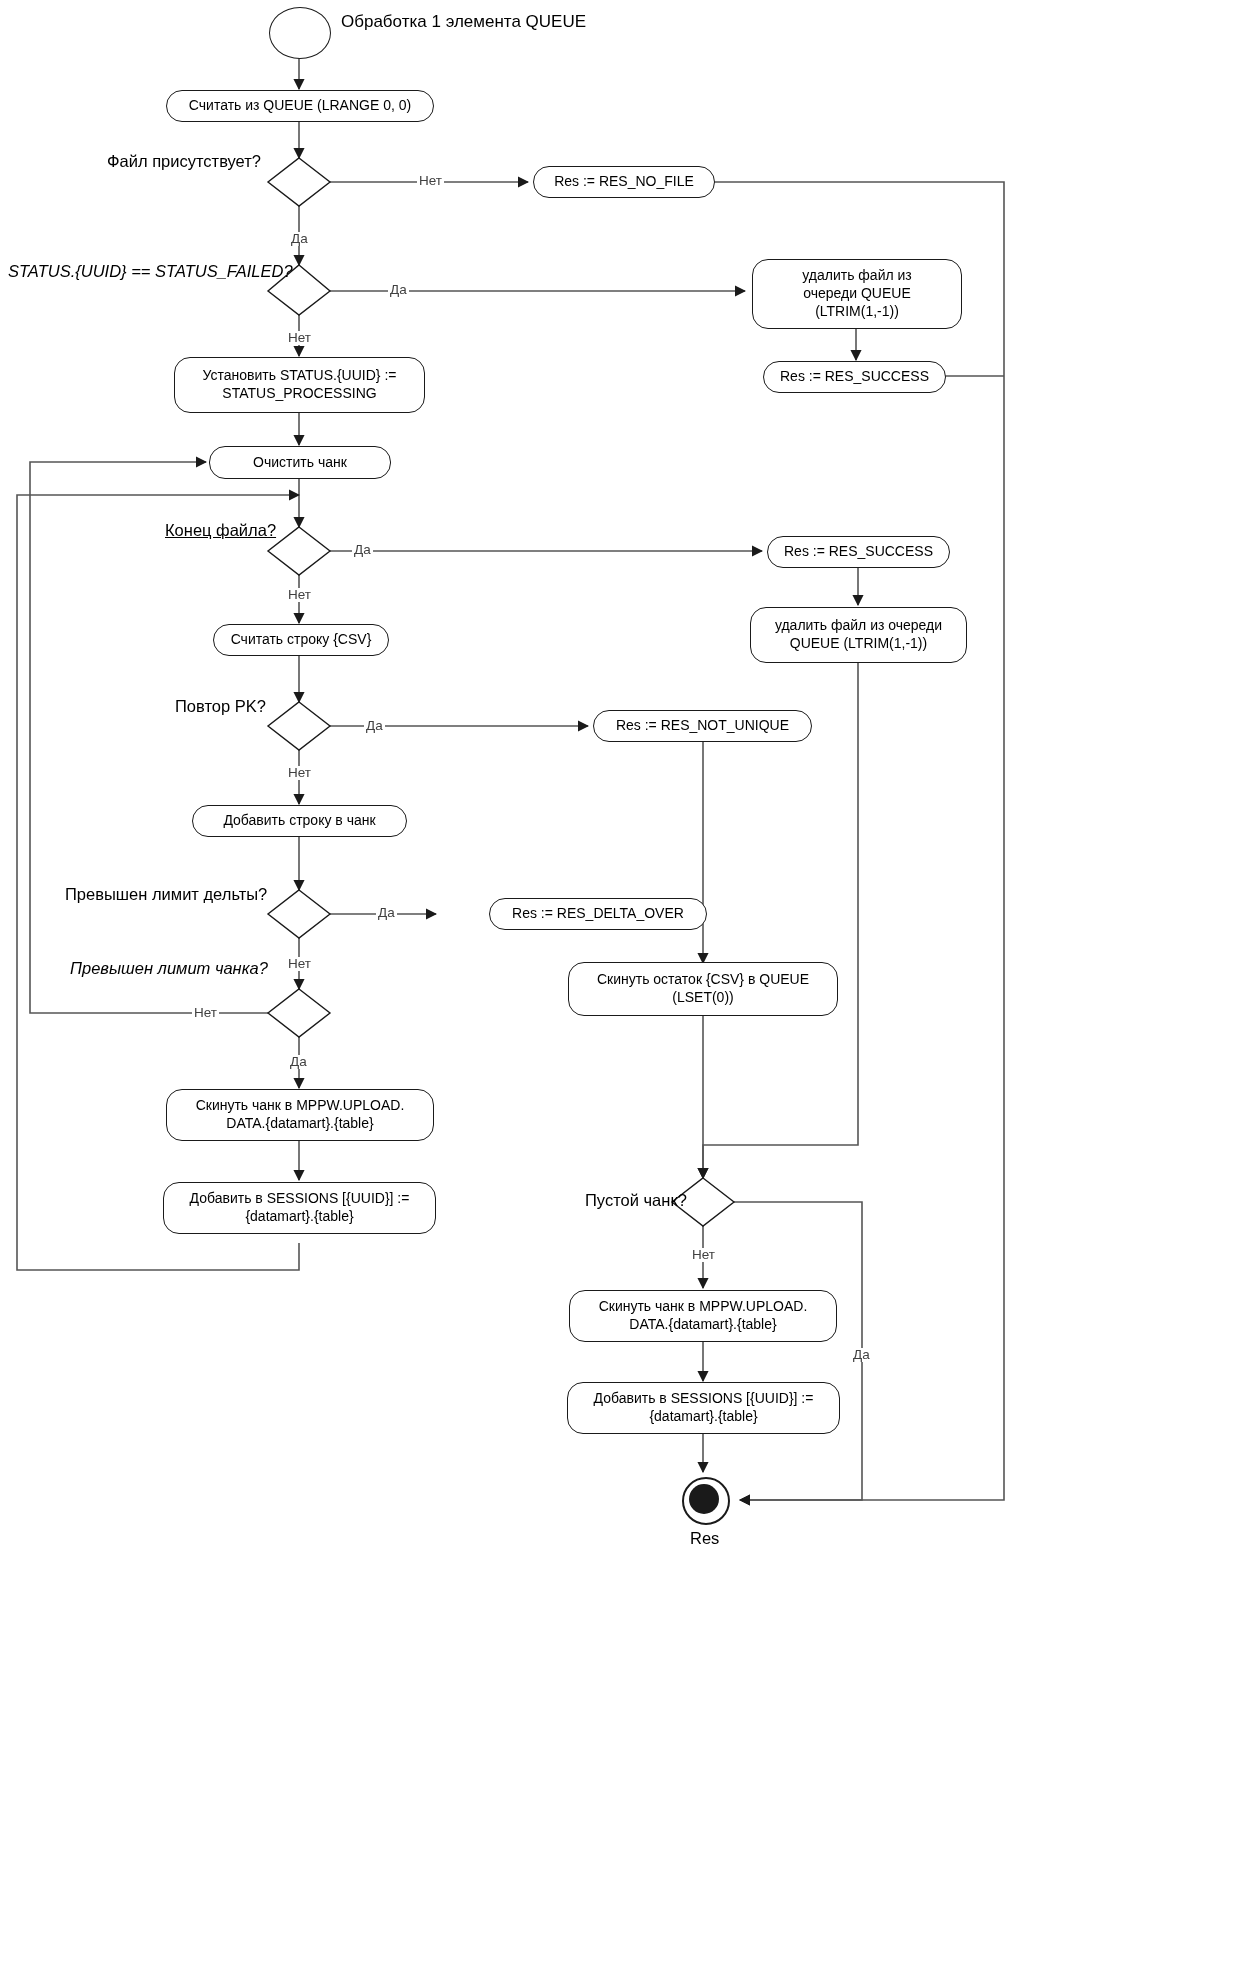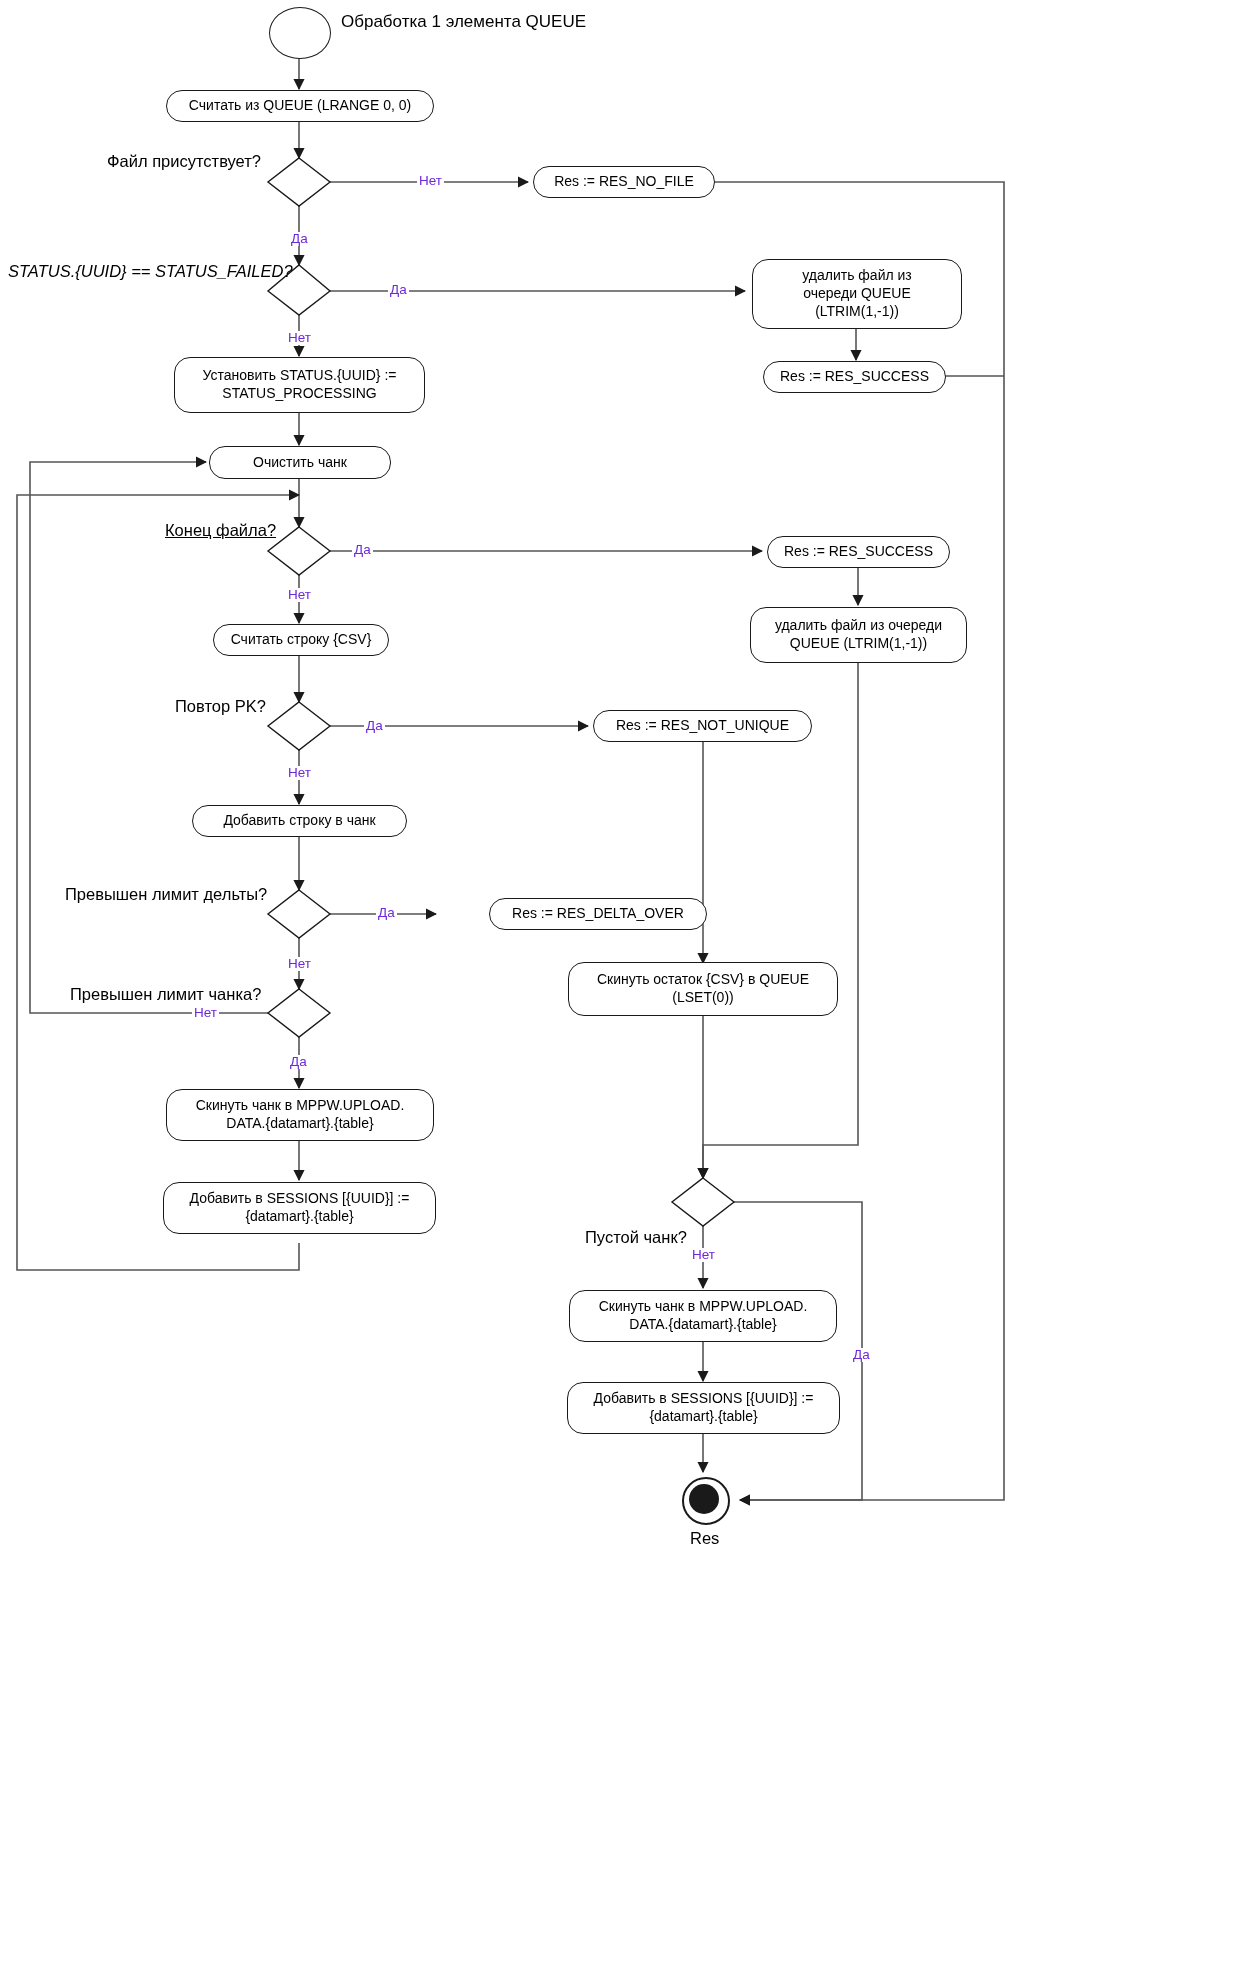--- a/index.html
+++ b/index.html
@@ -47,21 +47,21 @@
   .label-free {
     position: absolute;
     font-size: 16.5px;
     color: #000000;
     white-space: nowrap;
     background: transparent;
   }
   .edge-label {
     position: absolute;
     font-size: 13.5px;
-    color: #6d28d9;
+    color: #404040;
     background: #ffffff;
     padding: 0 2px;
     white-space: nowrap;
     line-height: 1;
   }
   .start-node {
     position: absolute;
     border: 1.6px solid #1a1a1a;
     border-radius: 50%;
     background: #ffffff;
@@ -223,23 +223,23 @@
   <div class="label-free" style="left:107px; top:152px;">Файл присутствует?</div>
 
   <div class="label-free" style="left:8px; top:262px;font-style:italic;">STATUS.{UUID} == STATUS_FAILED?</div>
 
   <div class="label-free" style="left:165px; top:521px;text-decoration:underline;">Конец файла?</div>
 
   <div class="label-free" style="left:175px; top:697px;">Повтор PK?</div>
 
   <div class="label-free" style="left:65px; top:885px;">Превышен лимит дельты?</div>
 
-  <div class="label-free" style="left:70px; top:985px;">Превышен лимит чанка?</div>
-
-  <div class="label-free" style="left:585px; top:1228px;">Пустой чанк?</div>
+  <div class="label-free" style="left:70px; top:959px;font-style:italic;">Превышен лимит чанка?</div>
+
+  <div class="label-free" style="left:585px; top:1191px;">Пустой чанк?</div>
 
   <div class="edge-label" style="left:417px; top:174px;">Нет</div>
   <div class="edge-label" style="left:289px; top:232px;">Да</div>
   <div class="edge-label" style="left:388px; top:283px;">Да</div>
   <div class="edge-label" style="left:286px; top:331px;">Нет</div>
   <div class="edge-label" style="left:352px; top:543px;">Да</div>
   <div class="edge-label" style="left:286px; top:588px;">Нет</div>
   <div class="edge-label" style="left:364px; top:719px;">Да</div>
   <div class="edge-label" style="left:286px; top:766px;">Нет</div>
   <div class="edge-label" style="left:376px; top:906px;">Да</div>

